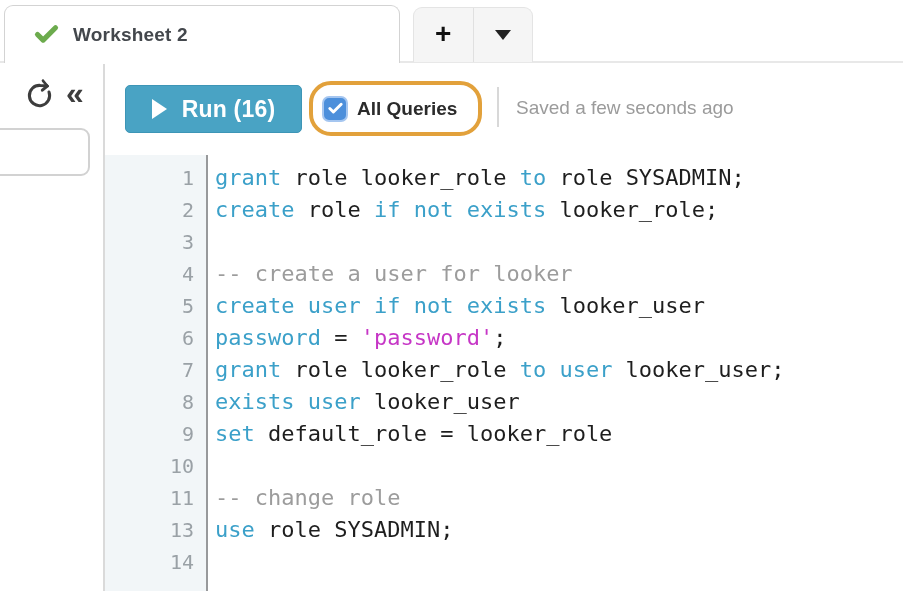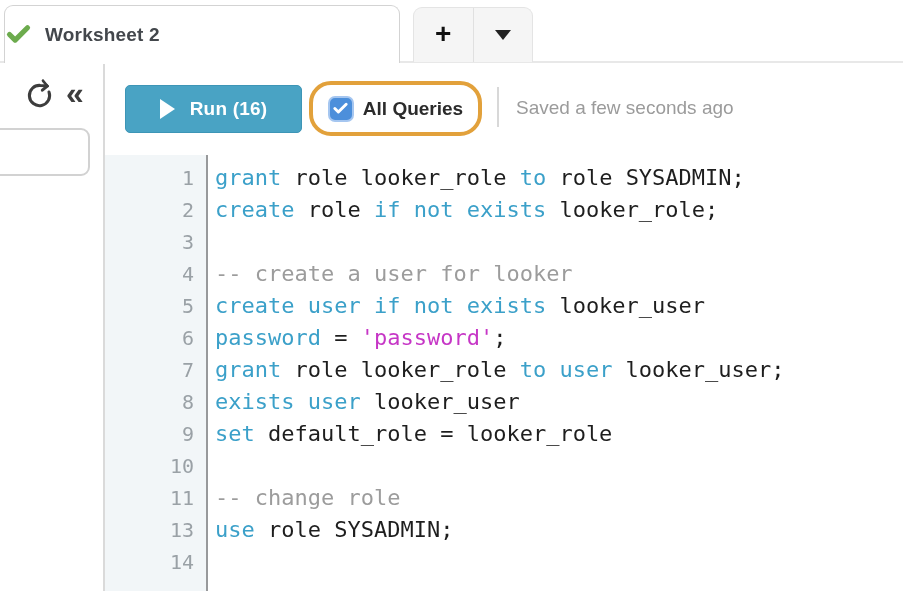--- a/index.html
+++ b/index.html
@@ -7,21 +7,21 @@
   body { font-family:"Liberation Sans", sans-serif; }
   .app { position:relative; width:903px; height:591px; background:#fff; overflow:hidden; }
 
   
   .tabbar { position:absolute; left:0; top:0; width:903px; height:63px; }
   .tabbar-border { position:absolute; left:0; top:61px; width:903px; height:2px; background:#e8e8e8; }
   .tab-active {
     position:absolute; left:4px; top:5px; width:396px; height:58px; z-index:2;
     background:#fff; border:1px solid #d3d3d3; border-bottom:none;
     border-radius:9px 9px 0 0; display:flex; align-items:center;
-    gap:13px; cursor:pointer;
+    padding-left:28px; gap:13px; cursor:pointer;
   }
   .tab-check { display:flex; align-items:center; }
   .tab-label { font-size:19px; font-weight:700; color:#43474c; letter-spacing:.2px; }
   .newtab {
     position:absolute; left:413px; top:7px; width:120px; height:55px; z-index:1;
     background:#f5f5f5; border:1px solid #e4e4e4; border-bottom:none;
     border-radius:9px 9px 0 0; display:flex;
   }
   .newtab button { background:none; border:none; flex:1; display:flex; align-items:center; justify-content:center; cursor:pointer; }
   .newtab-div { width:1px; background:#e0e0e0; }
@@ -35,26 +35,26 @@
   .collapse-btn { left:57px; top:74px; width:36px; height:38px; }
   .collapse-glyph { font-size:32px; font-weight:800; color:#3d3d3d; line-height:1; }
   .sidebar-divider { position:absolute; left:103px; top:64px; width:2px; height:527px; background:#dadada; }
 
   .run-btn {
     position:absolute; left:125px; top:85px; width:177px; height:48px;
     background:var(--run-button,#49A3C4); border:1px solid #3d95b6; border-radius:5px;
     display:flex; align-items:center; justify-content:center; gap:15px; cursor:pointer;
   }
   .play-tri { width:0; height:0; border-top:10px solid transparent; border-bottom:10px solid transparent; border-left:15px solid #fff; }
-  .run-label { color:#fff; font-size:19px; font-weight:700; letter-spacing:.2px; }
+  .run-label { color:#fff; font-size:23px; font-weight:700; letter-spacing:.2px; }
 
   .aq-group {
     position:absolute; left:309px; top:81px; width:173px; height:55px;
     border:4px solid var(--highlight-border,#E2A13B); border-radius:22px;
-    display:flex; align-items:center; padding:0 9px; gap:9px; background:transparent;justify-content:center;
+    display:flex; align-items:center; padding:0 9px; gap:9px; background:transparent;
   }
   .aq-checkbox {
     width:26px; height:26px; border-radius:7px; background:var(--checkbox-blue,#4C8FDB);
     border:2px solid #a5c6f0; display:flex; align-items:center; justify-content:center; cursor:pointer;
   }
   .aq-label { font-size:19px; font-weight:600; color:#2b2b2b; cursor:pointer; }
 
   .saved-divider { position:absolute; left:497px; top:87px; width:2px; height:40px; background:#d8d8d8; }
   .saved-status { position:absolute; left:516px; top:97px; font-size:19px; color:#9b9b9b; }
 

